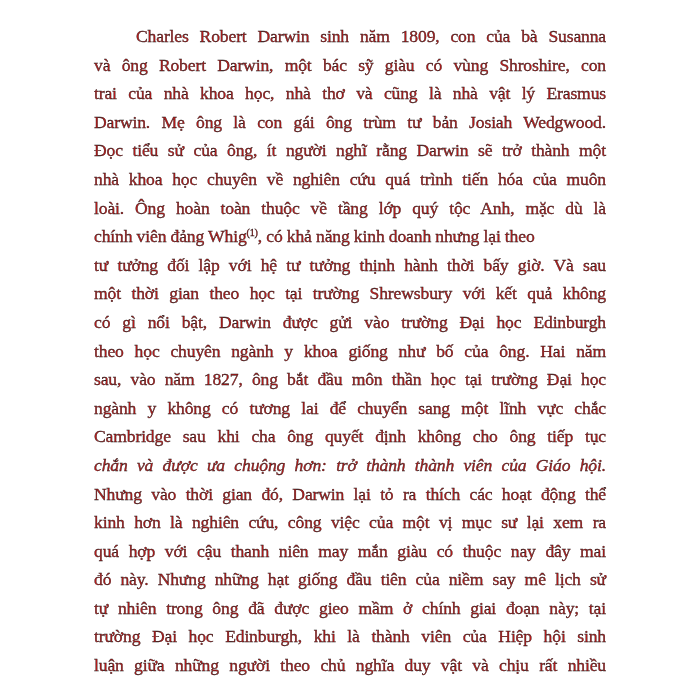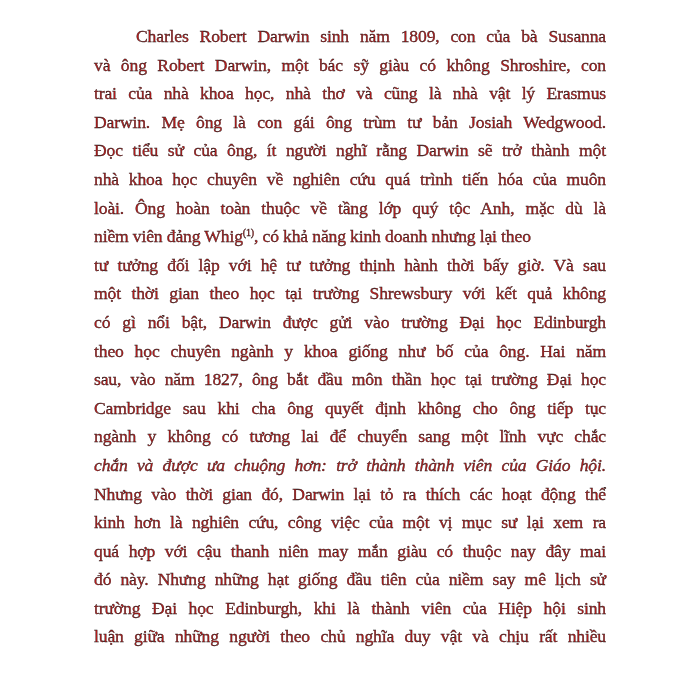--- a/index.html
+++ b/index.html
@@ -43,35 +43,36 @@
       line-height: 0;
       vertical-align: 6px;
     }
   </style>
 </head>
 <body>
 
 <div class="page">
   <div>
     <span class="line first" style="display: block;"><span style="white-space: nowrap; word-spacing: 0px;">Charles Robert Darwin sinh năm 1809, con của bà Susanna</span></span>
-    <span class="line" style="display: block;"><span style="white-space: nowrap; word-spacing: 0px;">và ông Robert Darwin, một bác sỹ giàu có không Shroshire, con</span></span>
+    <span class="line" style="display: block;"><span style="white-space: nowrap; word-spacing: 0px;">và ông Robert Darwin, một bác sỹ giàu có vùng Shroshire, con</span></span>
     <span class="line" style="display: block;"><span style="white-space: nowrap; word-spacing: 0px;">trai của nhà khoa học, nhà thơ và cũng là nhà vật lý Erasmus</span></span>
     <span class="line" style="display: block;"><span style="white-space: nowrap; word-spacing: 0px;">Darwin. Mẹ ông là con gái ông trùm tư bản Josiah Wedgwood.</span></span>
     <span class="line" style="display: block;"><span style="white-space: nowrap; word-spacing: 0px;">Đọc tiểu sử của ông, ít người nghĩ rằng Darwin sẽ trở thành một</span></span>
     <span class="line" style="display: block;"><span style="white-space: nowrap; word-spacing: 0px;">nhà khoa học chuyên về nghiên cứu quá trình tiến hóa của muôn</span></span>
     <span class="line" style="display: block;"><span style="white-space: nowrap; word-spacing: 0px;">loài. Ông hoàn toàn thuộc về tầng lớp quý tộc Anh, mặc dù là</span></span>
-    <span class="line" style="display: block;"><span style="white-space: nowrap; word-spacing: -0.00142045px; display: inline-block; transform-origin: left center; transform: scaleX(0.999969);"><span>niềm viên đảng Whig</span><sup>(1)</sup><span>, có khả năng kinh doanh nhưng lại theo</span></span></span>
+    <span class="line" style="display: block;"><span style="white-space: nowrap; word-spacing: -0.00142045px; display: inline-block; transform-origin: left center; transform: scaleX(0.999969);"><span>chính viên đảng Whig</span><sup>(1)</sup><span>, có khả năng kinh doanh nhưng lại theo</span></span></span>
     <span class="line" style="display: block;"><span style="white-space: nowrap; word-spacing: 0px;">tư tưởng đối lập với hệ tư tưởng thịnh hành thời bấy giờ. Và sau</span></span>
     <span class="line" style="display: block;"><span style="white-space: nowrap; word-spacing: 0px;">một thời gian theo học tại trường Shrewsbury với kết quả không</span></span>
     <span class="line" style="display: block;"><span style="white-space: nowrap; word-spacing: 0px;">có gì nổi bật, Darwin được gửi vào trường Đại học Edinburgh</span></span>
     <span class="line" style="display: block;"><span style="white-space: nowrap; word-spacing: 0px;">theo học chuyên ngành y khoa giống như bố của ông. Hai năm</span></span>
     <span class="line" style="display: block;"><span style="white-space: nowrap; word-spacing: 0px;">sau, vào năm 1827, ông bắt đầu môn thần học tại trường Đại học</span></span>
+    <span class="line" style="display: block;"><span style="white-space: nowrap; word-spacing: 0px;">ngành y không có tương lai để chuyển sang một lĩnh vực chắc</span></span>
     <span class="line" style="display: block;"><span style="white-space: nowrap; word-spacing: 0px;">Cambridge sau khi cha ông quyết định không cho ông tiếp tục</span></span>
-    <span class="line" style="display: block;"><span style="white-space: nowrap; word-spacing: 0px;">ngành y không có tương lai để chuyển sang một lĩnh vực chắc</span></span>
     <span class="line" style="display: block; font-style: italic;"><span style="white-space: nowrap; word-spacing: 0px;">chắn và được ưa chuộng hơn: trở thành thành viên của Giáo hội.</span></span>
     <span class="line" style="display: block;"><span style="white-space: nowrap; word-spacing: 0px;">Nhưng vào thời gian đó, Darwin lại tỏ ra thích các hoạt động thể</span></span>
     <span class="line" style="display: block;"><span style="white-space: nowrap; word-spacing: 0px;">kinh hơn là nghiên cứu, công việc của một vị mục sư lại xem ra</span></span>
     <span class="line" style="display: block;"><span style="white-space: nowrap; word-spacing: 0px;">quá hợp với cậu thanh niên may mắn giàu có thuộc nay đây mai</span></span>
     <span class="line" style="display: block;"><span style="white-space: nowrap; word-spacing: 0px;">đó này. Nhưng những hạt giống đầu tiên của niềm say mê lịch sử</span></span>
+    <span class="line" style="display: block;"><span style="white-space: nowrap; word-spacing: 0px;">tự nhiên trong ông đã được gieo mầm ở chính giai đoạn này; tại</span></span>
     <span class="line" style="display: block;"><span style="white-space: nowrap; word-spacing: 0px;">trường Đại học Edinburgh, khi là thành viên của Hiệp hội sinh</span></span>
     <span class="line last" style="display: block;"><span style="white-space: nowrap; word-spacing: 0px;">luận giữa những người theo chủ nghĩa duy vật và chịu rất nhiều</span></span>
   </div>
 </div>
 
 </body></html>

